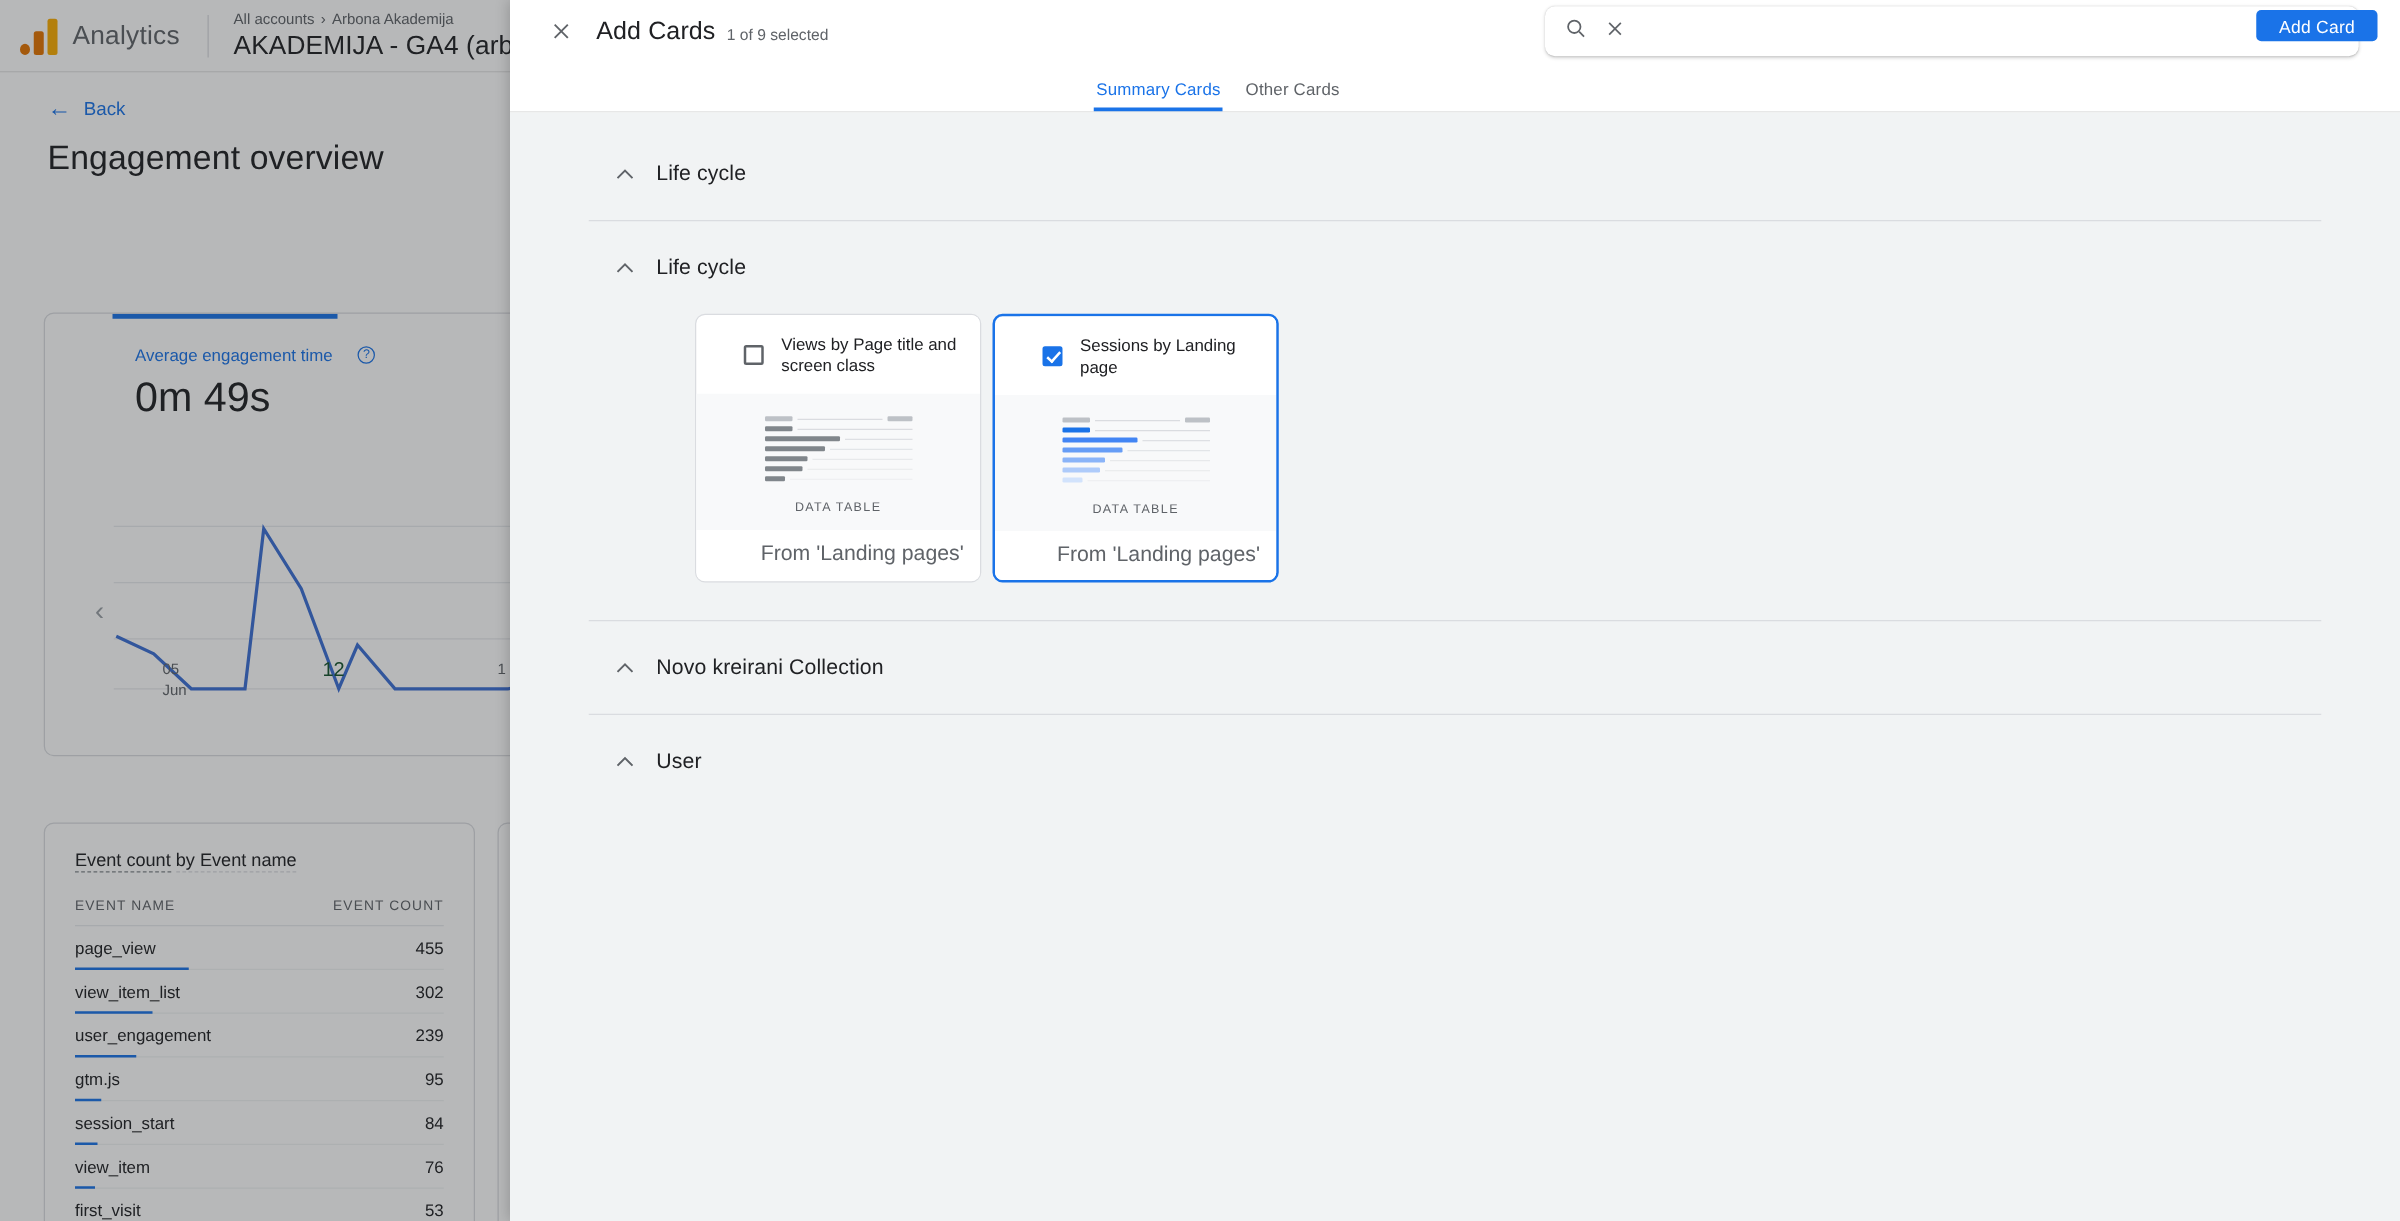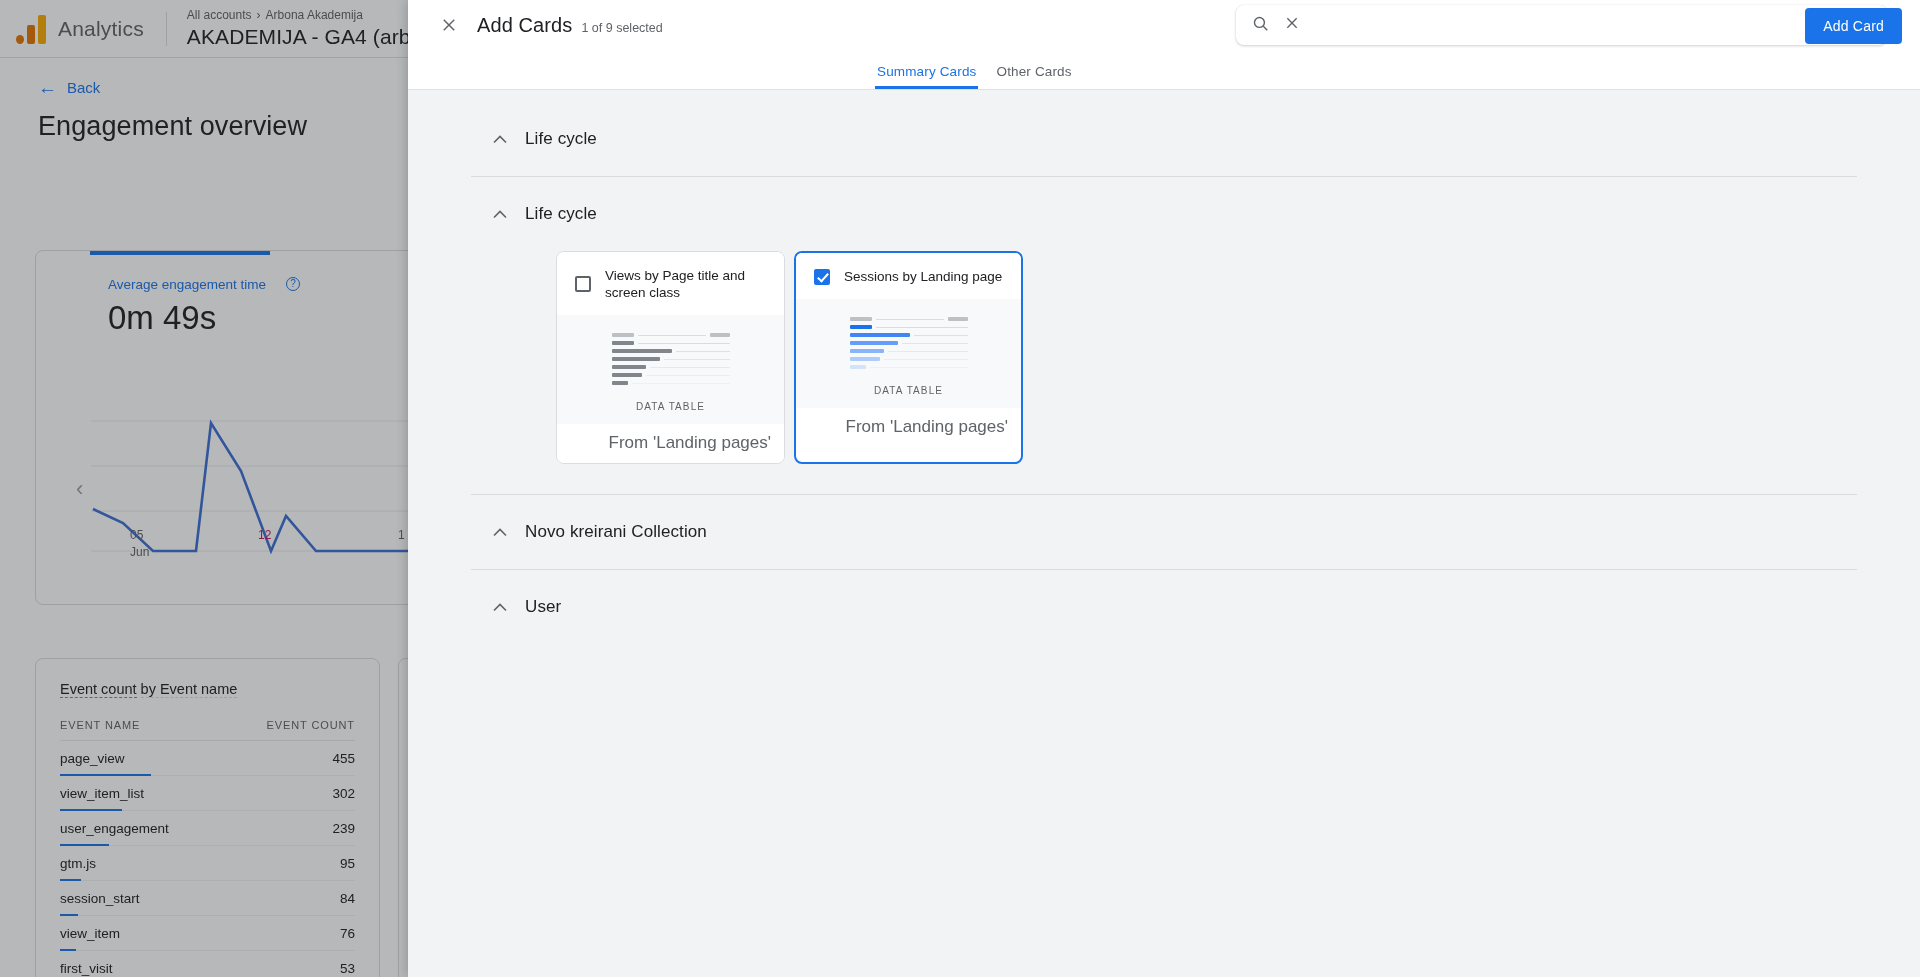--- a/index.html
+++ b/index.html
@@ -99,21 +99,21 @@
     background: #fff; border-radius: 8px; box-shadow: 0 1px 3px rgba(0,0,0,.18), 0 0 1px rgba(0,0,0,.12);
     display: flex; align-items: center; padding: 0 14px 0 16px; gap: 15px;
   }
   .search-input {
     flex: 1; border: none; outline: none; font-size: 14px; color: #202124;
     font-family: "Liberation Sans", sans-serif; background: transparent;
   }
   .add-card-btn {
     position: absolute; right: 18px; top: 8px;
     background: #1a73e8; color: #fff; border: none; border-radius: 4px;
-    font-size: 14px; font-weight: 500; padding: 0 18px; height: 36px; cursor: pointer;
+    font-size: 14px; font-weight: 500; padding: 0 18px; height: 25px; cursor: pointer;
     font-family: "Liberation Sans", sans-serif; letter-spacing: .2px;
   }
 
   .tabs { height: 40px; flex: none; display: flex; align-items: flex-end;
           padding-left: 469px; border-bottom: 1px solid #e0e0e0; gap: 20px; }
   .tab { font-size: 13.5px; font-weight: 500; color: #5f6368; padding-bottom: 10px;
          cursor: pointer; position: relative; letter-spacing: .15px; }
   .tab.active { color: #1a73e8; }
   .tab.active::after { content: ""; position: absolute; left: -2px; right: -2px; bottom: 0;
                        height: 3px; background: #1a73e8; }
@@ -124,21 +124,21 @@
   .chev { color: #5f6368; font-size: 13px; line-height: 1; }
   .section-title { font-size: 17px; color: #202124; letter-spacing: .1px; }
   .hr { height: 1px; background: #dadce0; margin: 0 63px; }
 
   .cards-row { display: flex; gap: 9px; padding: 0 0 30px 85px; }
   .card {
     width: 229px; background: #fff; border: 1px solid #dadce0; border-radius: 8px;
     overflow: hidden; cursor: pointer;
   }
   .card.selected { border: 2px solid #1a73e8; }
-  .card-head { display: flex; align-items: center; gap: 14px; padding: 15px 14px 14px 18px; background: #fff; }
+  .card-head { display: flex; align-items: center; gap: 14px; padding: 15px 14px 14px 18px; background: #fff; margin-left: 20px; }
   .cb { width: 16px; height: 16px; flex: none; border: 2px solid #5f6368; border-radius: 2px; }
   .cb.on { background: #1a73e8; border-color: #1a73e8; position: relative; }
   .cb.on::after { content: ""; position: absolute; left: 4px; top: 0px; width: 4px; height: 9px;
                   border: solid #fff; border-width: 0 2px 2px 0; transform: rotate(42deg); }
   .card-name { font-size: 13.5px; color: #202124; line-height: 17px; }
   .card-body { background: #f8f9fa; padding: 18px 0 12px 0; }
   .thumb { width: 118px; margin: 0 auto; }
   .thumb .trow { display: flex; align-items: center; margin-bottom: 4px; gap: 4px; }
   .thumb .lbl { height: 4px; border-radius: 1px; background: #bdc1c6; }
   .thumb .lbl.d { background: #80868b; }
@@ -206,21 +206,21 @@
           <line x1="55" y1="40" x2="700" y2="40" stroke="#e8eaed" stroke-width="1"></line>
           <line x1="55" y1="85" x2="700" y2="85" stroke="#e8eaed" stroke-width="1"></line>
           <line x1="55" y1="130" x2="700" y2="130" stroke="#e8eaed" stroke-width="1"></line>
           <line x1="55" y1="170" x2="700" y2="170" stroke="#e8eaed" stroke-width="1"></line>
           <polyline fill="none" stroke="#3b6fd4" stroke-width="2.6" points="57,128 87,142 117,170 160,170 175,42 205,90 235,170 250,135 280,170 310,170 370,170 420,168 450,170 490,170 500,25 530,170 545,166 570,170"></polyline>
         </svg>
         <div style="position:absolute; left:100px; top:385px"></div>
       </div>
       <div style="position:absolute; left:130px; top:470px; font-size:12px; color:#5f6368">05</div>
       <div style="position:absolute; left:130px; top:487px; font-size:12px; color:#5f6368">Jun</div>
-      <div style="position:absolute; left:258px; top:470px; font-size:12px; color:#be185d">12</div>
+      <div style="position:absolute; left:258px; top:470px; font-size:16px; color:#14532d">12</div>
       <div style="position:absolute; left:398px; top:470px; font-size:12px; color:#5f6368">1</div>
 
       <div class="tbl-card">
         <div class="tbl-title">
           <u1>Event count</u1>
           <u2>by Event name</u2>
         </div>
         <div class="tbl-head">
           <span>EVENT NAME</span>
           <span>EVENT COUNT</span>

